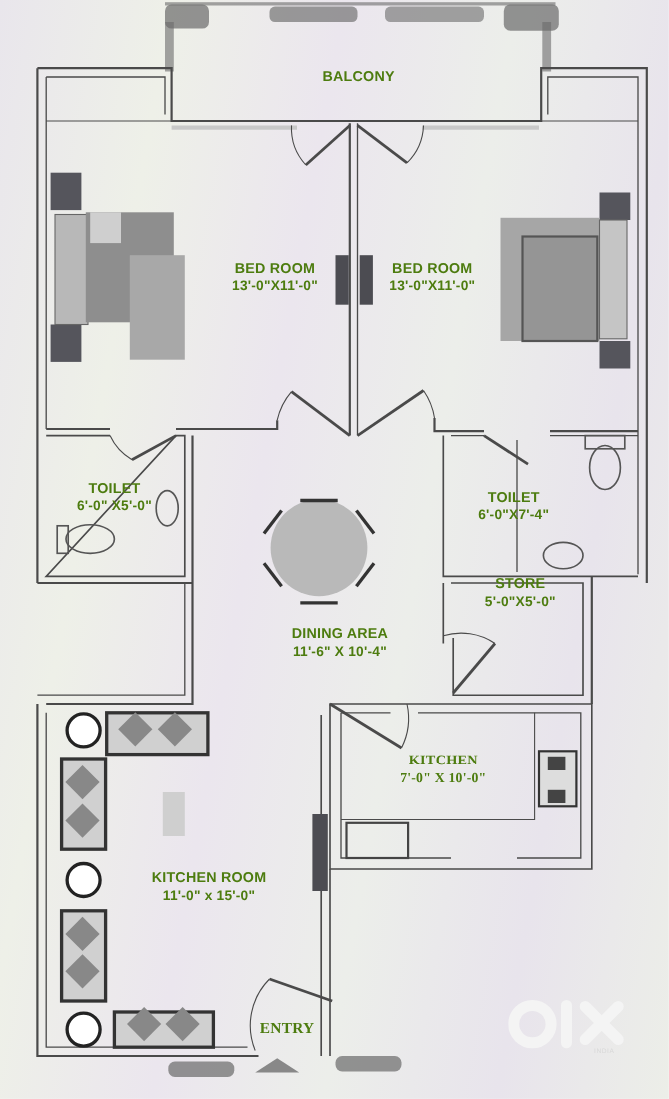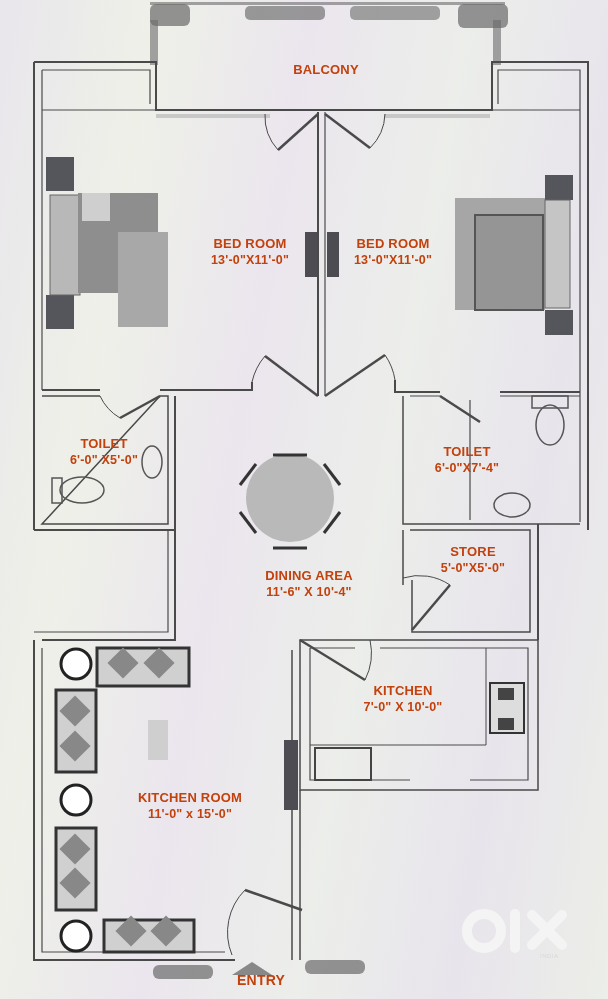--- a/index.html
+++ b/index.html
@@ -4,21 +4,21 @@
 <style>
   html, body { margin: 0; padding: 0; }
   body {
     width: 608px; height: 999px; overflow: hidden; position: relative;
     background: linear-gradient(100deg, #e9e6ec 0%, #eef0e8 20%, #ebe6ee 40%, #eceeea 60%, #e8e4ec 80%, #eceee8 100%);
     font-family: "Liberation Sans", sans-serif;
     color: #2a2a2a;
   }
   svg.plan { position: absolute; left: 0; top: 0; }
   .label {
-    position: absolute; text-align: center; font-weight: bold; color: #c2410c;
+    position: absolute; text-align: center; font-weight: bold; color: #4d7c0f;
     font-size: 13px; line-height: 16px; white-space: nowrap; transform: translateX(-50%);
     letter-spacing: 0.2px;
   }
   .label .dim { font-weight: normal; font-size: 12.5px; font-weight: bold; }
   .olx {
     position: absolute; left: 462px; top: 905px; width: 108px; height: 52px;
   }
   .olx-sub {
     position: absolute; left: 540px; top: 953px; font-size: 6px; color: #d8d8d8; letter-spacing: 0.5px;
   }
@@ -195,33 +195,33 @@
   <div class="dim">6'-0" X5'-0"</div>
 </div>
 <div class="label" style="left:467px; top:444px;">
   <div>TOILET</div>
   <div class="dim">6'-0"X7'-4"</div>
 </div>
 <div class="label" style="left:309px; top:568px;">
   <div>DINING AREA</div>
   <div class="dim">11'-6" X 10'-4"</div>
 </div>
-<div class="label" style="left:473px; top:544px;">
+<div class="label" style="left:473px; top:523px;">
   <div>STORE</div>
   <div class="dim">5'-0"X5'-0"</div>
 </div>
-<div class="label" style="left:403px; top:683px;">
+<div class="label" style="left:403px; top:683px;font-family:Liberation Serif, serif;">
   <div>KITCHEN</div>
   <div class="dim">7'-0" X 10'-0"</div>
 </div>
 <div class="label" style="left:190px; top:790px;">
   <div>KITCHEN ROOM</div>
   <div class="dim">11'-0" x 15'-0"</div>
 </div>
-<div class="label" style="left:261px; top:972px; font-size:14px;">ENTRY</div>
+<div class="label" style="left:261px; top:928px; font-size:14px;font-family:Liberation Serif, serif;">ENTRY</div>
 
 <svg class="olx" viewBox="0 0 108 52">
   <circle cx="22" cy="26" r="17" fill="none" stroke="#f4f4f4" stroke-width="10"></circle>
   <rect x="48" y="4" width="10" height="44" rx="5" fill="#f4f4f4"></rect>
   <line x1="70" y1="10" x2="100" y2="40" stroke="#f4f4f4" stroke-width="10" stroke-linecap="round"></line>
   <line x1="100" y1="10" x2="70" y2="40" stroke="#f4f4f4" stroke-width="10" stroke-linecap="round"></line>
 </svg>
 <div class="olx-sub">INDIA</div>
 
 </body></html>

